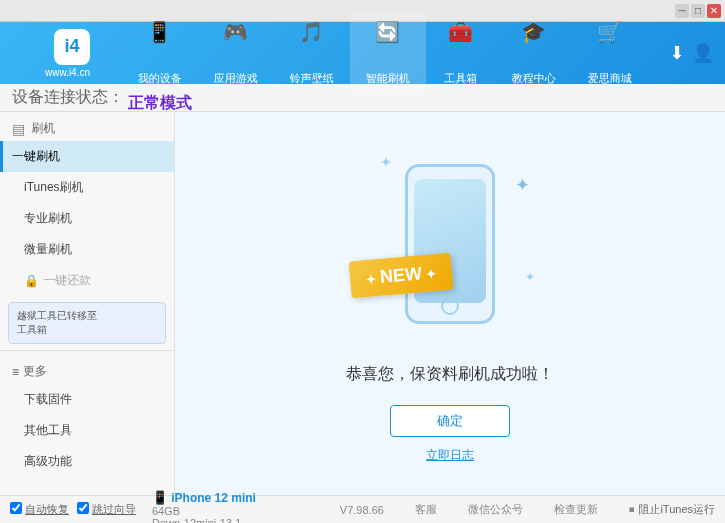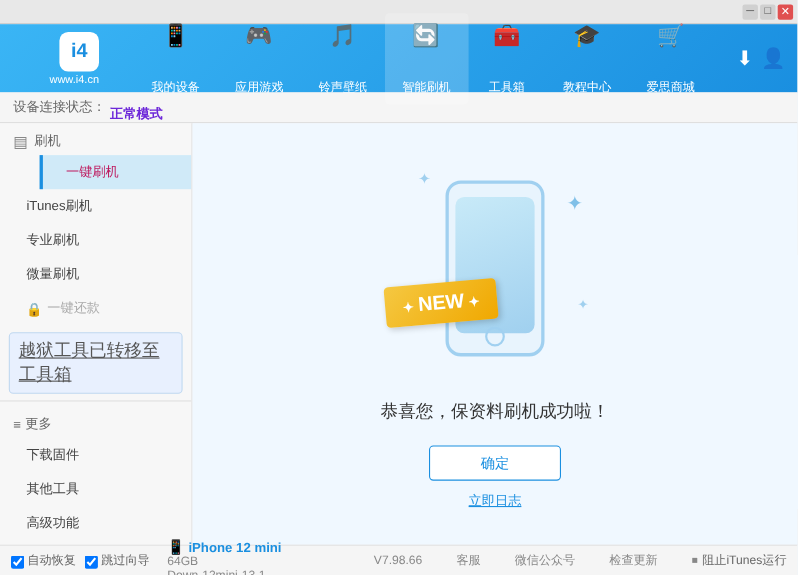--- a/index.html
+++ b/index.html
@@ -73,21 +73,21 @@
     .header-right span { cursor: pointer; }
 
     
     .status-bar {
       height: 28px;
       background: #f5f5f5;
       border-bottom: 1px solid #ddd;
       display: flex;
       align-items: center;
       padding: 0 12px;
-      font-size: 12px;
+      font-size: 16px;
       color: #333;
     }
     .status-bar .status-label { color: #666; }
     .status-bar .status-value { color: #6d28d9; font-weight: bold; margin-left: 4px; margin-top: 12px; }
 
     
     .main {
       display: flex;
       height: calc(523px - 22px - 62px - 28px - 28px);
     }
@@ -109,35 +109,33 @@
     }
     .sidebar-section-title .icon { margin-right: 6px; font-size: 14px; color: #888; }
     .sidebar-item {
       padding: 7px 12px 7px 24px;
       color: #444;
       cursor: pointer;
       font-size: 12px;
     }
     .sidebar-item.active {
       background: #d0eaf8;
-      color: #be185d;
+      color: #000000;
       border-left: 3px solid #1a8fe0;
-      padding-left: 21px;
-      margin-left: 36px;
+      padding-left: 9px;
     }
     .sidebar-divider { border: none; border-top: 1px solid #e0e0e0; margin: 4px 0; }
     .sidebar-info-box {
       margin: 6px 8px;
       background: #e8f0fe;
       border: 1px solid #c0d8f0;
       border-radius: 4px;
       padding: 6px 8px;
-      font-size: 16px;
+      font-size: 10px;
       color: #555;
-      text-decoration: underline;
     }
     .sidebar-grayed { color: #aaa; cursor: not-allowed; padding: 7px 12px 7px 24px; font-size: 12px; display: flex; align-items: center; gap: 4px; }
     .sidebar-grayed .lock-icon { font-size: 12px; }
 
     
     .content {
       flex: 1;
       background: #f0f8ff;
       display: flex;
       flex-direction: column;
@@ -244,21 +242,21 @@
       background: #f5f5f5;
       border-top: 1px solid #ddd;
       display: flex;
       align-items: center;
       padding: 0 10px;
       font-size: 11px;
       color: #666;
       justify-content: space-between;
     }
     .bottom-left { display: flex; align-items: center; gap: 8px; }
-    .checkbox-label { display: flex; align-items: flex-end; gap: 3px; cursor: pointer; }
+    .checkbox-label { display: flex; align-items: flex-start; gap: 3px; cursor: pointer; text-decoration: underline; }
     .checkbox-label input { width: 12px; height: 12px; }
     .device-info { margin-left: 8px; }
     .device-name { color: #1a8fe0; font-weight: bold; font-size: 12px; }
     .device-detail { color: #888; font-size: 11px; }
     .bottom-right { display: flex; align-items: center; gap: 31px; color: #888; }
     .bottom-action { cursor: pointer; color: #888; }
     .stop-itunes { display: flex; align-items: center; gap: 4px; color: #666; cursor: pointer; }
     .stop-itunes-icon { color: #888; }
 
     .section-more { display: flex; align-items: center; padding: 8px 12px 4px; color: #666; font-size: 12px; }

